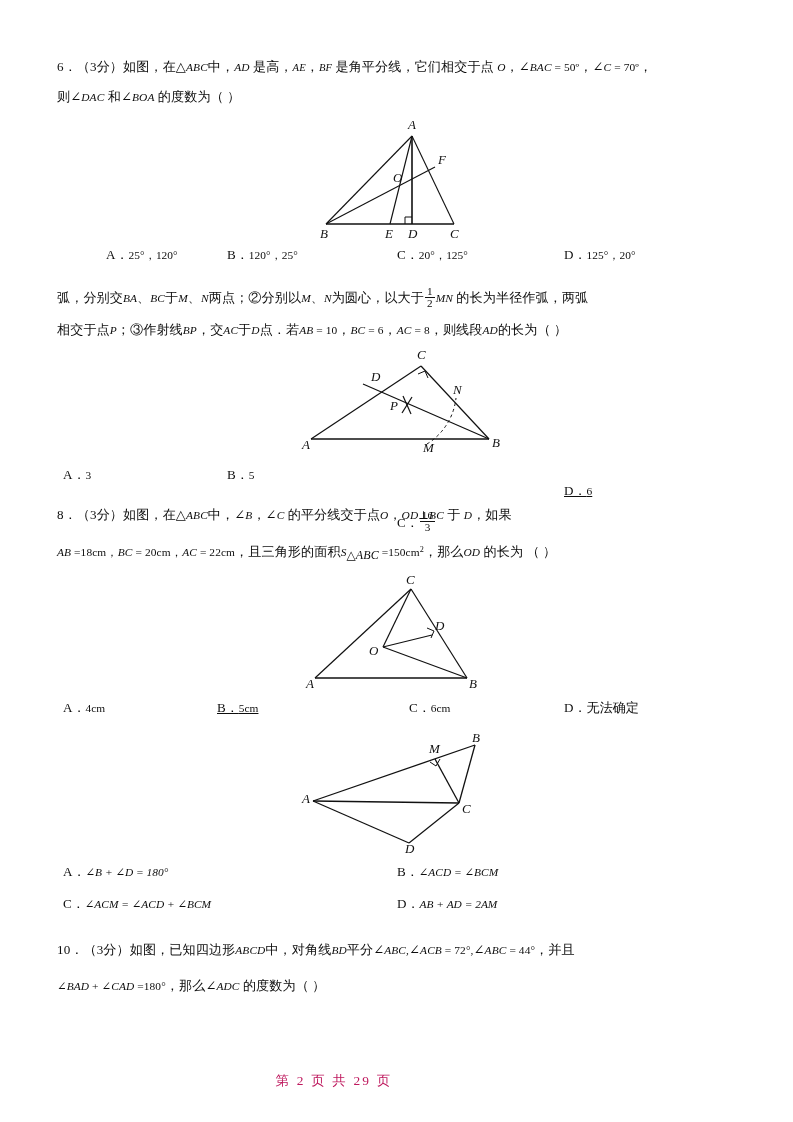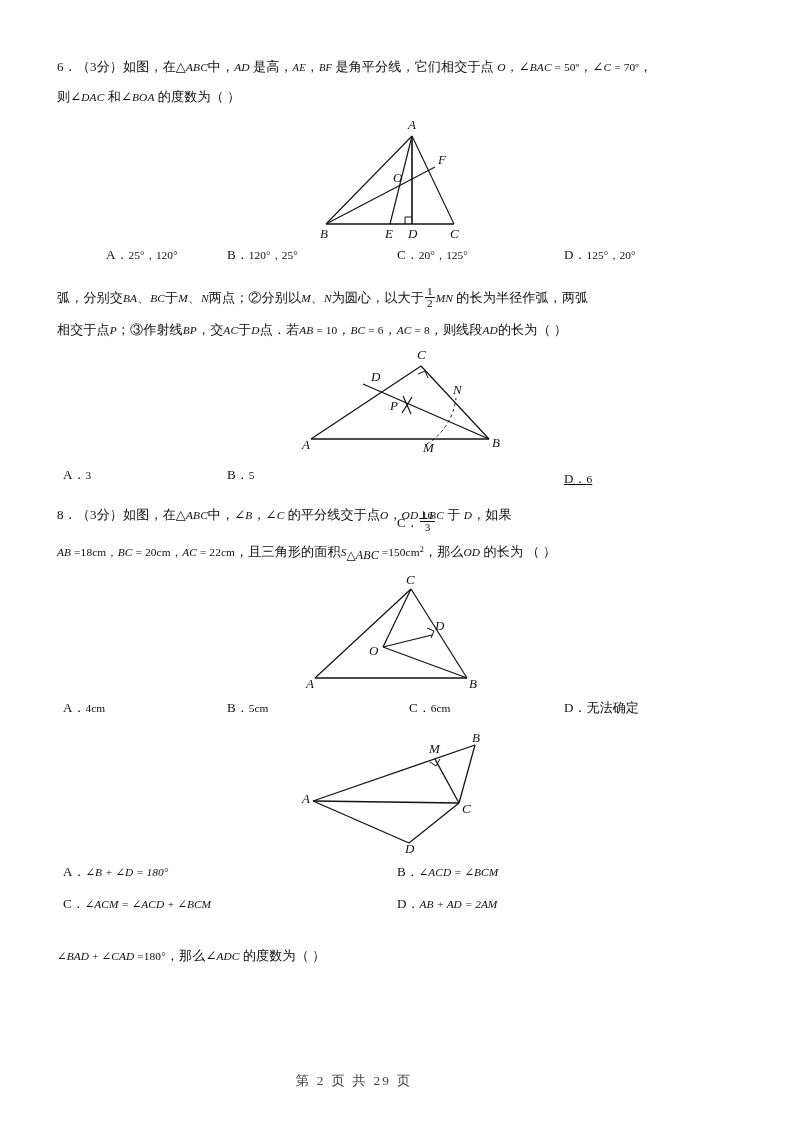--- a/index.html
+++ b/index.html
@@ -86,22 +86,21 @@
 
   
   .footer {
     position: absolute;
     left: 0;
     top: 1072px;
     width: 668px;
     text-align: center;
     font-size: 13.4px;
     letter-spacing: 2.2px;
-    color: #404040;
-    padding-left: 20px;
+    color: #be185d;
   }
 </style>
 </head>
 <body>
 
 <div class="page">
   <div class="content">
 
     <div class="qblock">
       <div class="qline"><span>6．（3分）如图，在△</span><i class="v sm">ABC</i><span>中，</span><i class="v sm">AD</i><span> 是高，</span><i class="v tiny">AE</i><span>，</span><i class="v tiny">BF</i><span> 是角平分线，它们相交于点 </span><i class="v sm">O</i><span>，∠</span><i class="v sm">BAC</i><span class="sm"> = 50º</span><span>，∠</span><i class="v sm">C</i><span class="sm"> = 70º</span><span>，</span></div>
@@ -168,21 +167,21 @@
           <text class="lab" x="9" y="103">A</text>
           <text class="lab" x="130" y="106">M</text>
           <text class="lab" x="199" y="101">B</text>
         </svg>
       </div>
 
       <div class="opts" style="margin-top:8px; height:34px;">
         <span class="opt" style="left:6px; top:4px;"><span class="lbl">A．</span><span class="sm">3</span></span>
         <span class="opt" style="left:170px; top:4px;"><span class="lbl">B．</span><span class="sm">5</span></span>
         <span class="opt" style="left:340px; top:0px;"><span class="lbl">C．</span><span class="frac" style="vertical-align:-0.42em;margin-top:48px;"><span class="n">16</span><span class="d">3</span></span></span>
-        <span class="opt" style="left:507px; top:8px;text-decoration:underline;"><span class="lbl">D．</span><span class="sm">6</span></span>
+        <span class="opt" style="left:507px; top:20px;text-decoration:underline;"><span class="lbl">D．</span><span class="sm">6</span></span>
       </div>
     </div>
 
     <div class="qblock" style="margin-top:4px;">
       <div class="qline"><span>8．（3分）如图，在△</span><i class="v sm">ABC</i><span>中，∠</span><i class="v sm">B</i><span>，∠</span><i class="v sm">C</i><span> 的平分线交于点</span><i class="v sm">O</i><span>，</span><i class="v sm">OD</i><span class="sm">⊥</span><i class="v sm">BC</i><span> 于 </span><i class="v sm">D</i><span>，如果</span></div>
 
       <div class="qline" style="line-height:40px;"><i class="v sm">AB</i><span class="sm"> =18cm，</span><i class="v sm">BC</i><span class="sm"> = 20cm，</span><i class="v sm">AC</i><span class="sm"> = 22cm</span><span>，且三角形的面积</span><i class="v sm">S</i><sub>△ABC</sub><span class="sm"> =150cm</span><sup>2</sup><span>，那么</span><i class="v sm">OD</i><span> 的长为   （  ）</span></div>
 
       <div class="fig" style="height:116px;">
         <svg width="196" height="116" viewBox="0 0 196 116">
@@ -200,21 +199,21 @@
           <text class="lab" x="105" y="9">C</text>
           <text class="lab" x="134" y="55">D</text>
           <text class="lab" x="68" y="80">O</text>
           <text class="lab" x="5" y="113">A</text>
           <text class="lab" x="168" y="113">B</text>
         </svg>
       </div>
 
       <div class="opts" style="margin-top:8px;">
         <span class="opt" style="left:6px;"><span class="lbl">A．</span><span class="sm">4cm</span></span>
-        <span class="opt" style="left:170px;"><span class="lbl">B．</span><span class="sm">5cm</span></span>
+        <span class="opt" style="left:160px;text-decoration:underline;"><span class="lbl">B．</span><span class="sm">5cm</span></span>
         <span class="opt" style="left:340px;margin-left:12px;"><span class="lbl">C．</span><span class="sm">6cm</span></span>
         <span class="opt" style="left:507px;"><span class="lbl">D．</span><span>无法确定</span></span>
       </div>
     </div>
 
     <div class="qblock" style="margin-top:2px;">
 
       <div class="fig" style="height:122px;">
         <svg width="200" height="122" viewBox="0 0 200 122">
 
@@ -239,20 +238,21 @@
         <span class="opt" style="left:6px;"><span class="lbl">A．</span><span class="sm ital">∠B + ∠D = 180°</span></span>
         <span class="opt" style="left:340px;"><span class="lbl">B．</span><span class="sm ital">∠ACD = ∠BCM</span></span>
       </div>
       <div class="opts" style="margin-top:2px;">
         <span class="opt" style="left:6px;"><span class="lbl">C．</span><span class="sm ital">∠ACM = ∠ACD + ∠BCM</span></span>
         <span class="opt" style="left:340px;"><span class="lbl">D．</span><span class="sm ital">AB + AD = 2AM</span></span>
       </div>
     </div>
 
     <div class="qblock" style="margin-top:10px;">
+      <div class="qline"><span>10．（3分）如图，已知四边形</span><i class="v sm">ABCD</i><span>中，对角线</span><i class="v sm">BD</i><span>平分∠</span><i class="v sm">ABC,</i><span>∠</span><i class="v sm">ACB</i><span class="sm"> = 72°,</span><span>∠</span><i class="v sm">ABC</i><span class="sm"> = 44°</span><span>，并且</span></div>
 
       <div class="qline" style="line-height:41px;"><span class="sm">∠</span><i class="v sm">BAD</i><span class="sm"> + ∠</span><i class="v sm">CAD</i><span class="sm"> =180°</span><span>，那么∠</span><i class="v sm">ADC</i><span> 的度数为（  ）</span></div>
     </div>
 
   </div>
 
   <div class="footer">第 2 页 共 29 页</div>
 </div>
 
 </body></html>

